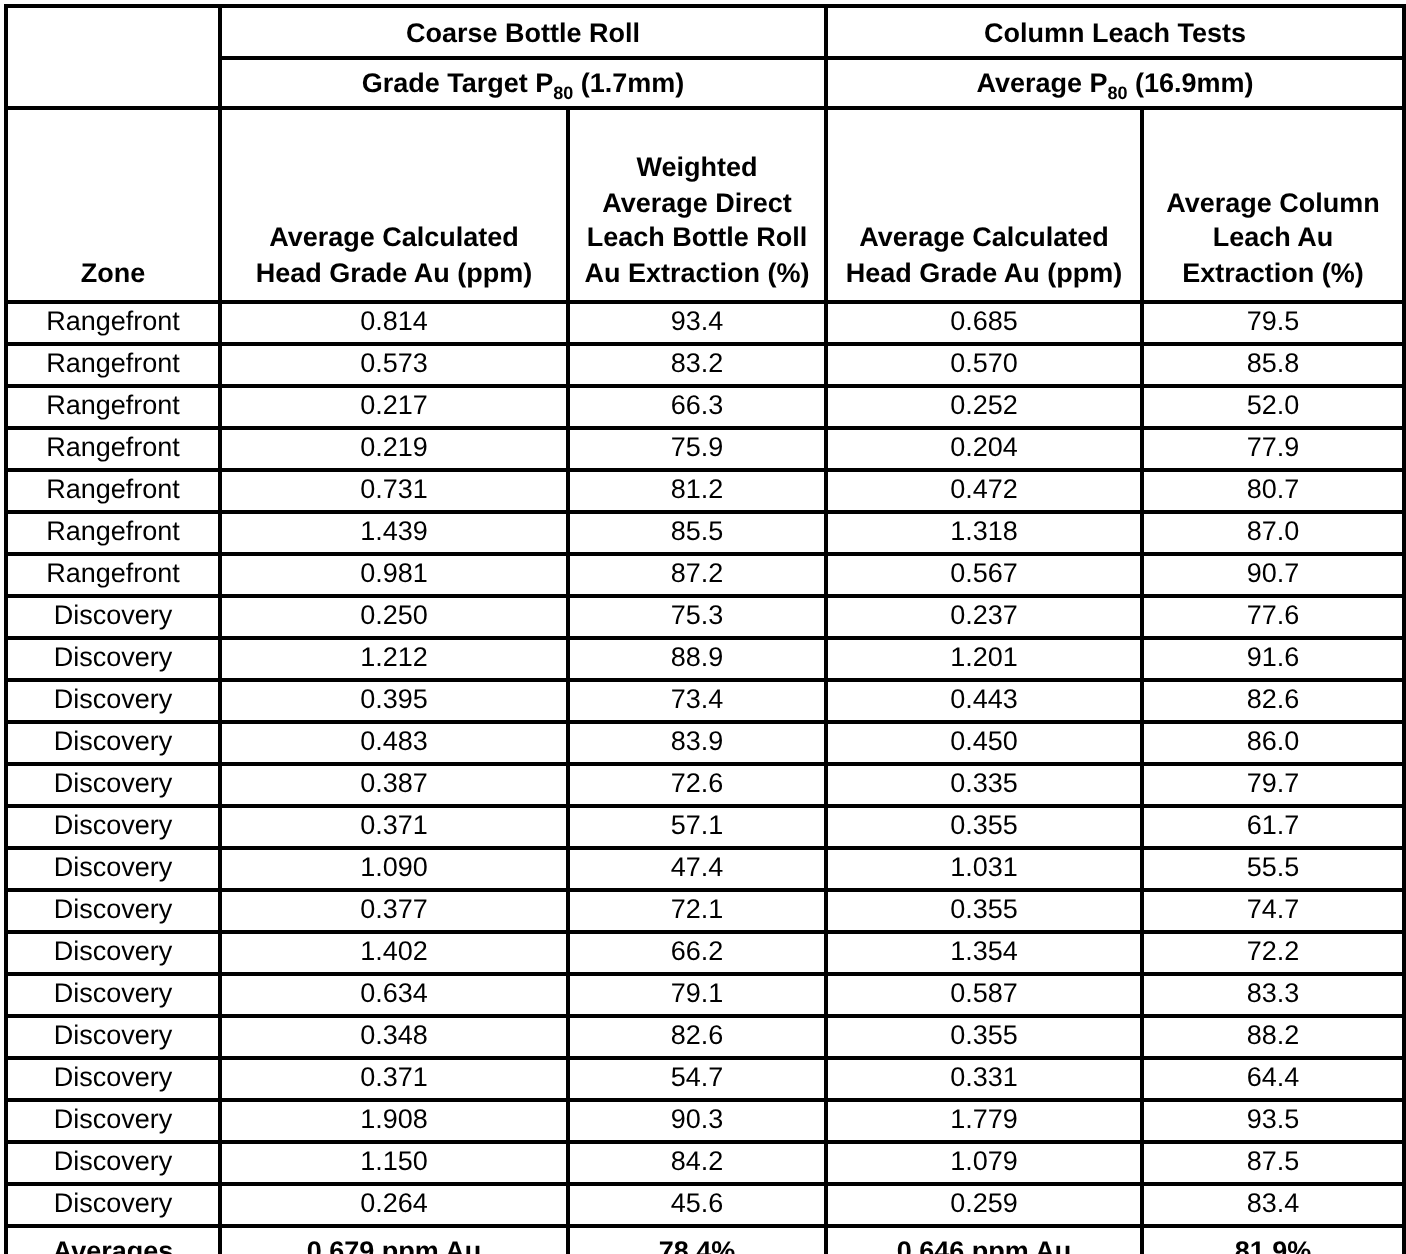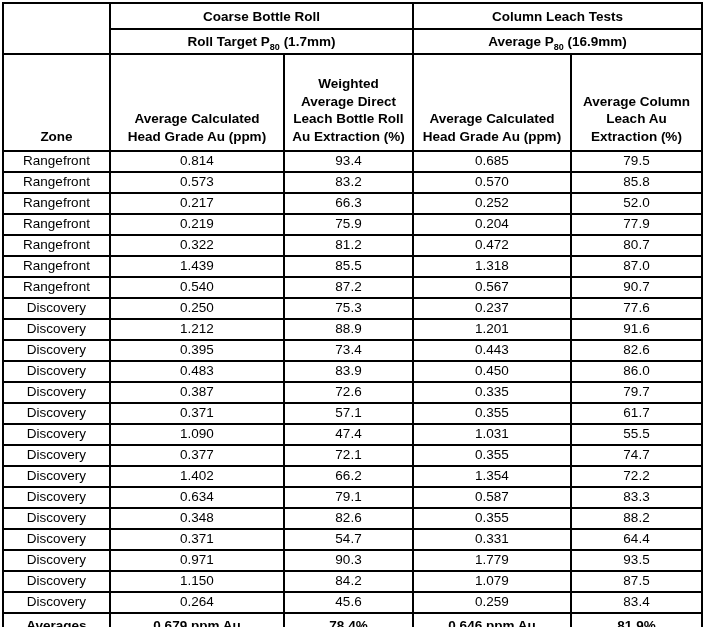--- a/index.html
+++ b/index.html
@@ -63,21 +63,21 @@
     <col style="width:158px">
     <col style="width:131px">
   </colgroup>
   <thead>
     <tr class="r-group">
       <td class="corner" rowspan="2"></td>
       <th colspan="2">Coarse Bottle Roll</th>
       <th colspan="2">Column Leach Tests</th>
     </tr>
     <tr class="r-sub">
-      <th colspan="2"><span>Roll Target P</span><sub>80</sub><span> (1.7mm)</span></th>
+      <th colspan="2"><span>Grade Target P</span><sub>80</sub><span> (1.7mm)</span></th>
       <th colspan="2"><span>Average P</span><sub>80</sub><span> (16.9mm)</span></th>
     </tr>
     <tr class="r-cols">
       <th>Zone</th>
       <th>Average Calculated
 Head Grade Au (ppm)</th>
       <th>Weighted
 Average Direct
 Leach Bottle Roll
 Au Extraction (%)</th>
@@ -112,35 +112,35 @@
   </tr>
       <tr>
     <td>Rangefront</td>
     <td>0.219</td>
     <td>75.9</td>
     <td>0.204</td>
     <td>77.9</td>
   </tr>
       <tr>
     <td>Rangefront</td>
-    <td>0.322</td>
+    <td>0.731</td>
     <td>81.2</td>
     <td>0.472</td>
     <td>80.7</td>
   </tr>
       <tr>
     <td>Rangefront</td>
     <td>1.439</td>
     <td>85.5</td>
     <td>1.318</td>
     <td>87.0</td>
   </tr>
       <tr>
     <td>Rangefront</td>
-    <td>0.540</td>
+    <td>0.981</td>
     <td>87.2</td>
     <td>0.567</td>
     <td>90.7</td>
   </tr>
       <tr>
     <td>Discovery</td>
     <td>0.250</td>
     <td>75.3</td>
     <td>0.237</td>
     <td>77.6</td>
@@ -217,21 +217,21 @@
   </tr>
       <tr>
     <td>Discovery</td>
     <td>0.371</td>
     <td>54.7</td>
     <td>0.331</td>
     <td>64.4</td>
   </tr>
       <tr>
     <td>Discovery</td>
-    <td>0.971</td>
+    <td>1.908</td>
     <td>90.3</td>
     <td>1.779</td>
     <td>93.5</td>
   </tr>
       <tr>
     <td>Discovery</td>
     <td>1.150</td>
     <td>84.2</td>
     <td>1.079</td>
     <td>87.5</td>

